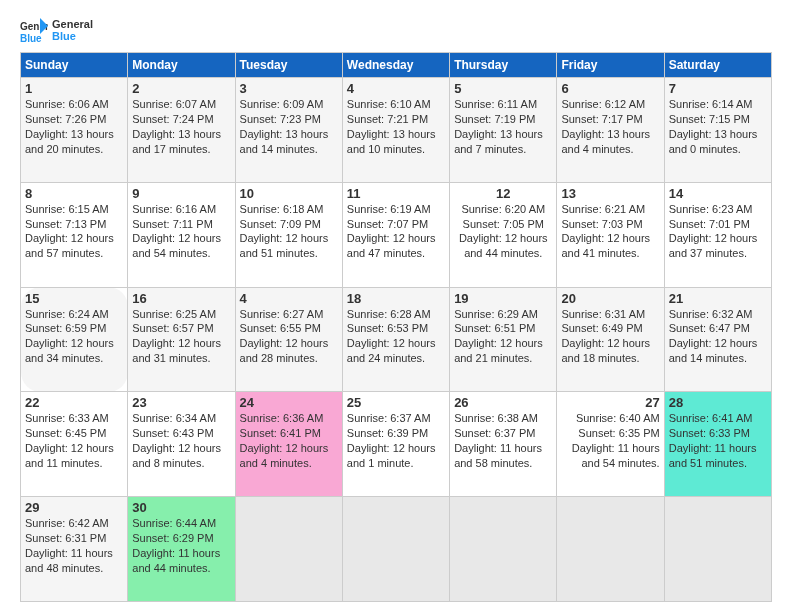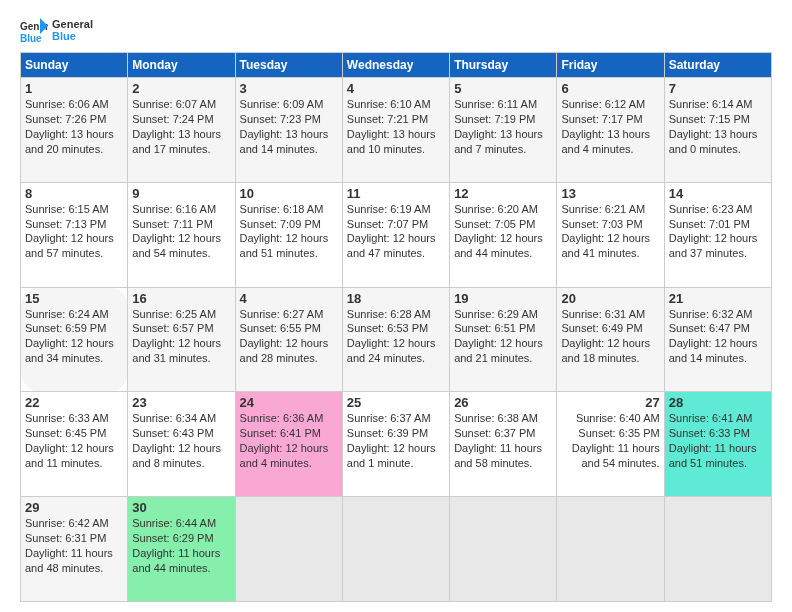--- a/index.html
+++ b/index.html
@@ -211,21 +211,21 @@
         </div>
       </td>
           <td style="background: rgb(255, 255, 255);">
         <span class="day-num">11</span>
         <div class="cell-text">
           Sunrise: 6:19 AM<br>
           Sunset: 7:07 PM<br>
           Daylight: 12 hours and 47 minutes.
         </div>
       </td>
-          <td style="background: rgb(255, 255, 255);">
+          <td style="background: rgb(255, 255, 255); text-align: center;">
         <span class="day-num">12</span>
         <div class="cell-text">
           Sunrise: 6:20 AM<br>
           Sunset: 7:05 PM<br>
           Daylight: 12 hours and 44 minutes.
         </div>
       </td>
           <td style="background: rgb(255, 255, 255);">
         <span class="day-num">13</span>
         <div class="cell-text">

